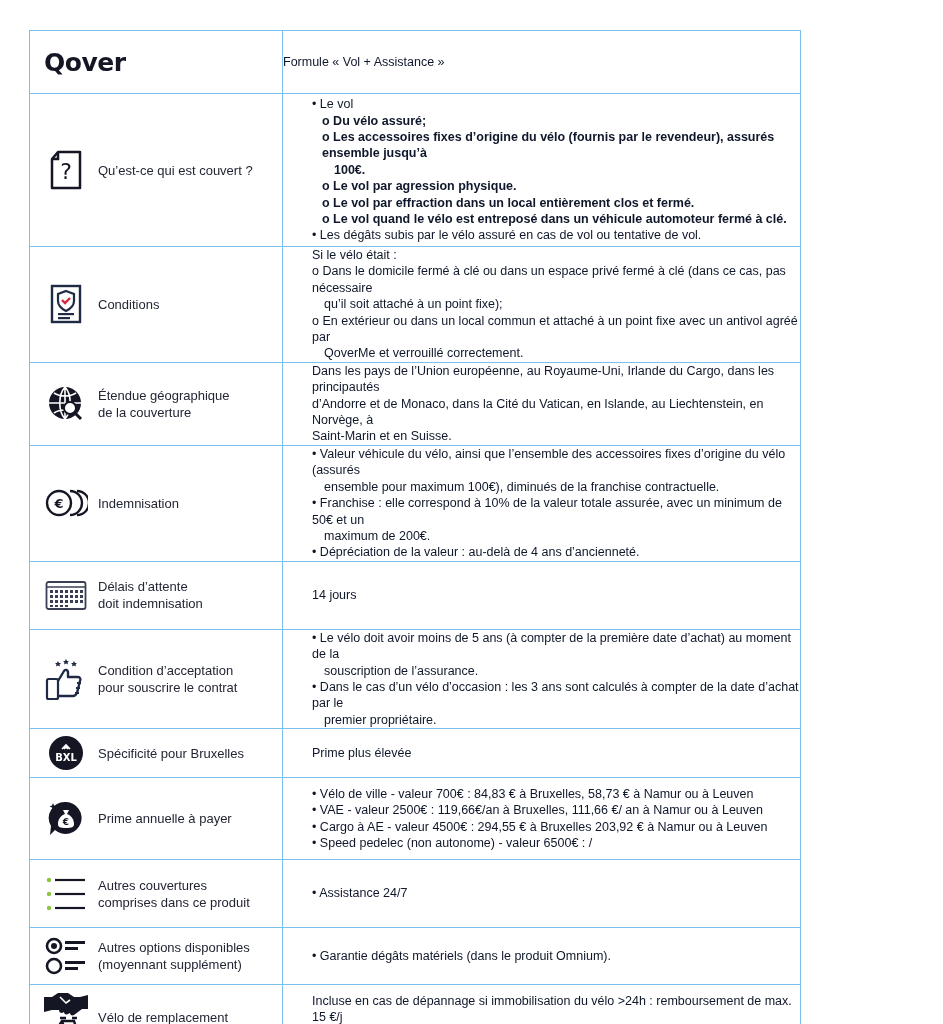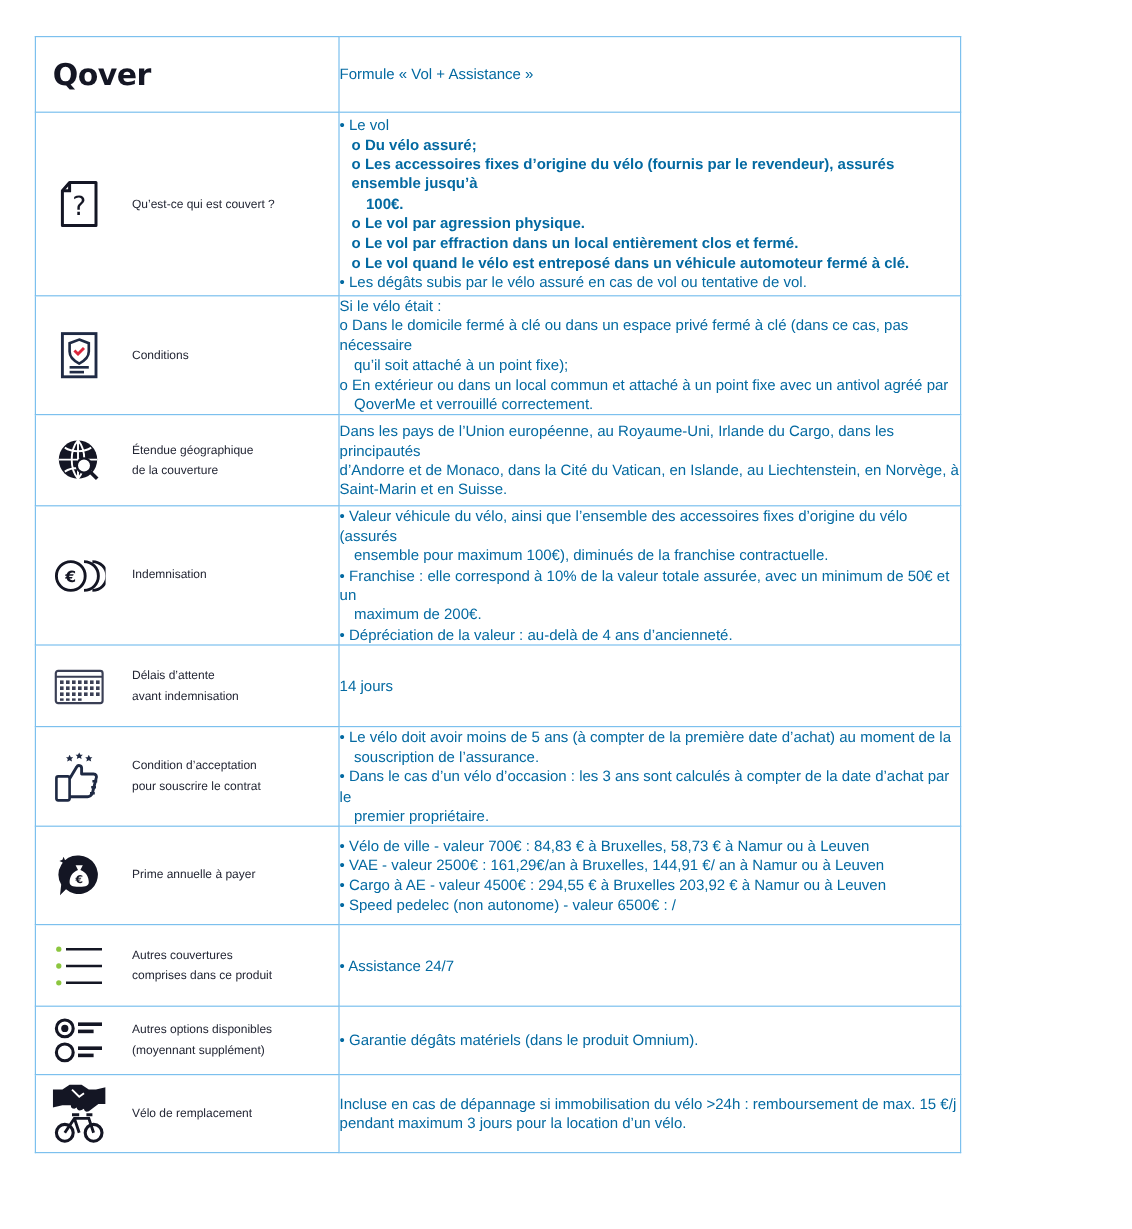--- a/index.html
+++ b/index.html
@@ -3,23 +3,23 @@
 <meta charset="utf-8">
 <style>
   html, body { margin: 0; padding: 0; background: #ffffff; }
   body { width: 943px; height: 1024px; position: relative; font-family: "Liberation Sans", sans-serif; color: #1f2230; }
   .tbl { position: absolute; left: 29px; top: 30px; width: 772px; border-collapse: collapse; table-layout: fixed; border-radius: 32px; }
   .tbl td { border: 1.5px solid #7cc0ee; vertical-align: middle; padding: 0; }
   .c1 { width: 252px; }
   .lcell { display: flex; align-items: center; padding: 0 10px 0 14px; height: 100%; }
   .icon { width: 44px; height: 44px; flex: 0 0 44px; display: flex; align-items: center; justify-content: center; margin-right: 10px; }
   .icon svg { display: block; }
-  .label { font-size: 10px; line-height: 17px; color: #232634; white-space: pre-line; margin-left: 12px; }
-  .rcell { padding: 4px 8px 4px 8px; font-size: 12.5px; line-height: 16.4px; color: #0369a1; }
-  .rcell .line { display: block; }
+  .label { font-size: 13px; line-height: 17px; color: #232634; white-space: pre-line; }
+  .rcell { padding: 4px 8px 4px 8px; font-size: 12.5px; line-height: 16.4px; color: #0f172a; }
+  .rcell .line { display: block; margin-left: 29px; }
   .bul { padding-left: 0; }
   .sub { padding-left: 10px; font-weight: bold; }
   .sub .cont { padding-left: 22px; display: block; }
   .logo { font-family: "DejaVu Sans", sans-serif; font-weight: bold; font-size: 25px; letter-spacing: -0.5px; color: #141624; padding-left: 14px; }
 </style>
 </head>
 <body>
 
 <table class="tbl">
   <tbody>
@@ -147,21 +147,21 @@
                   <rect x="30" y="21" width="3" height="3"></rect>
                   <rect x="35" y="21" width="3" height="3"></rect>
                   <rect x="5" y="26" width="3" height="2"></rect>
                   <rect x="10" y="26" width="3" height="2"></rect>
                   <rect x="15" y="26" width="3" height="2"></rect>
                   <rect x="20" y="26" width="3" height="2"></rect>
                 </g>
               </svg>
       </span>
       <span class="label">Délais d’attente
-avant indemnisation</span>
+doit indemnisation</span>
     </div>
         </td>
     <td class="rcell">
           <span class="line">14 jours</span>
         </td>
   </tr>
 
   <tr style="height:82px">
     <td class="c1">
           <div class="lcell">
@@ -180,38 +180,55 @@
       <span class="label">Condition d’acceptation
 pour souscrire le contrat</span>
     </div>
         </td>
     <td class="rcell">
       <span class="line"><span>• Le vélo doit avoir moins de 5 ans (à compter de la première date d’achat) au moment de la</span><span class="cont" style="display:block;padding-left:12px">souscription de l’assurance.</span></span>
       <span class="line"><span>• Dans le cas d’un vélo d’occasion : les 3 ans sont calculés à compter de la date d’achat par le</span><span class="cont" style="display:block;padding-left:12px">premier propriétaire.</span></span>
     </td>
   </tr>
 
+  <tr style="height:49px">
+    <td class="c1">
+          <div class="lcell">
+      <span class="icon">
+        <svg width="36" height="36" viewBox="0 0 36 36">
+                <circle cx="18" cy="18" r="17" fill="#141624"></circle>
+                <path d="M14 14l4-4 4 4M16 14l2-2 2 2" stroke="#fff" stroke-width="1.6" fill="none"></path>
+                <text x="18" y="26" text-anchor="middle" font-size="10" font-weight="bold" font-family="DejaVu Sans, sans-serif" fill="#fff">BXL</text>
+              </svg>
+      </span>
+      <span class="label">Spécificité pour Bruxelles</span>
+    </div>
+        </td>
+    <td class="rcell">
+          <span class="line">Prime plus élevée</span>
+        </td>
+  </tr>
 
   <tr style="height:82px">
     <td class="c1">
           <div class="lcell">
       <span class="icon">
         <svg width="40" height="40" viewBox="0 0 40 40">
                 <path d="M20 3a16 16 0 1 1-11 28l-5 5 1-9A16 16 0 0 1 20 3z" fill="#141624"></path>
                 <path d="M17 11h6l-2 4c5 2 7 6 7 10c0 3-2 4-8 4s-8-1-8-4c0-4 2-8 7-10z" fill="#fff"></path>
                 <text x="20" y="26" text-anchor="middle" font-size="9" font-weight="bold" font-family="DejaVu Sans, sans-serif" fill="#141624">€</text>
                 <path d="M7 4l1 2.5 2.5 1-2.5 1L7 11l-1-2.5L3.5 7.5 6 6.5z" fill="#141624"></path>
               </svg>
       </span>
       <span class="label">Prime annuelle à payer</span>
     </div>
         </td>
     <td class="rcell">
       <span class="line">• Vélo de ville - valeur 700€ : 84,83 € à Bruxelles, 58,73 € à Namur ou à Leuven</span>
-      <span class="line">• VAE - valeur 2500€ : 161,29€/an à Bruxelles, 144,91 €/ an à Namur ou à Leuven</span>
+      <span class="line">• VAE - valeur 2500€ : 119,66€/an à Bruxelles, 111,66 €/ an à Namur ou à Leuven</span>
       <span class="line">• Cargo à AE - valeur 4500€ : 294,55 € à Bruxelles 203,92 € à Namur ou à Leuven</span>
       <span class="line">• Speed pedelec (non autonome) - valeur 6500€ : /</span>
     </td>
   </tr>
 
   <tr style="height:68px">
     <td class="c1">
           <div class="lcell">
       <span class="icon">
         <svg width="42" height="40" viewBox="0 0 42 40">

